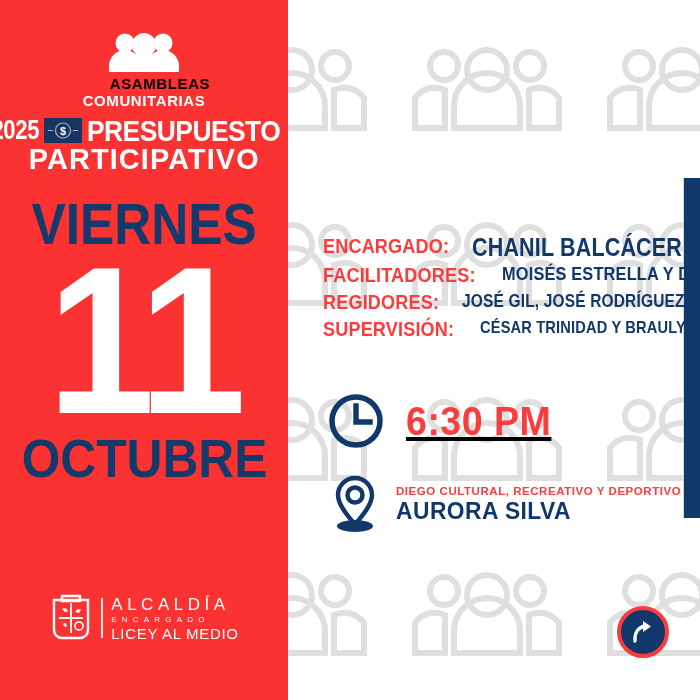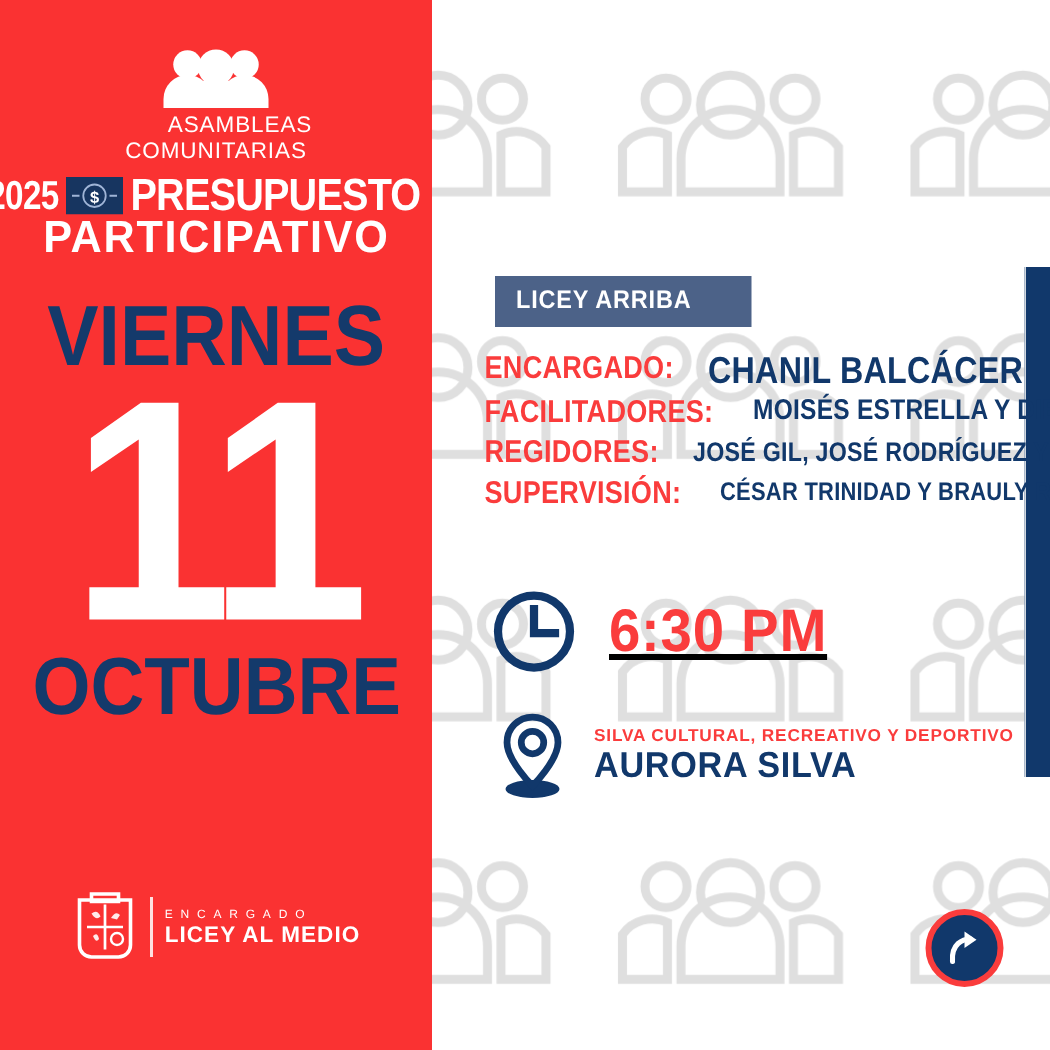--- a/index.html
+++ b/index.html
@@ -31,27 +31,27 @@
     display:flex; flex-direction:column; align-items:center;
   }
 
   .brand-block{
     margin-top:32px;
     width:100%;
     display:flex; flex-direction:column; align-items:center;
   }
   .people-logo{ width:88px; height:40px; display:block; }
   .brand-line1{
-    color:#ffffff; font-weight:400; letter-spacing:0.6px;
+    color:#000000; font-weight:700; letter-spacing:0.6px;
     font-size:15px; line-height:17px; margin-top:3px;
     text-align:center;
     margin-left:32px;
   }
   .brand-line2{
-    color:#ffffff; font-weight:400; letter-spacing:0.6px;
+    color:#ffffff; font-weight:700; letter-spacing:0.6px;
     font-size:15px; line-height:17px;
     text-align:center;
   }
   .budget-row{
     display:flex; align-items:center; justify-content:center;
     gap:5px; margin-top:7px;
   }
   .year{
     color:#ffffff; font-weight:800; font-size:27px; line-height:27px;
     letter-spacing:-0.5px;
@@ -103,21 +103,21 @@
   .city-text{ display:flex; flex-direction:column; }
   .city-l1{
     color:#ffffff; font-weight:400; font-size:17px; line-height:19px;
     letter-spacing:4.5px;
   }
   .city-l2{
     color:#ffffff; font-weight:400; font-size:8px; line-height:11px;
     letter-spacing:5.2px;
   }
   .city-l3{
-    color:#ffffff; font-weight:700; font-size:15px; line-height:17px;
+    color:#ffffff; font-weight:400; font-size:15px; line-height:17px;
     letter-spacing:0.7px;
   }
 
   
   .right-panel{
     position:absolute; left:288px; top:0;
     width:412px; height:700px;
     z-index:2;
   }
   .blue-bar{
@@ -269,33 +269,31 @@
         <path d="M5 6 h34 v30 a8 8 0 0 1 -8 8 h-18 a8 8 0 0 1 -8 -8 z" fill="none" stroke="#ffffff" stroke-width="2.4"></path>
         <path d="M13 2 h18 v5 h-18 z" fill="none" stroke="#ffffff" stroke-width="2.4"></path>
         <path d="M22 9 v30 M10 24 h24" stroke="#ffffff" stroke-width="1.8"></path>
         <path d="M13 15 q4 -3 6 2 q-3 3 -6 -2 z" fill="#ffffff" opacity="0.9"></path>
         <path d="M26 18 q3 -5 6 -2 l-2 3 z" fill="#ffffff" opacity="0.9"></path>
         <circle cx="30" cy="32" r="4" fill="none" stroke="#ffffff" stroke-width="1.6"></circle>
         <path d="M14 30 q3 -3 4 2 q-2 3 -4 -2 z" fill="#ffffff" opacity="0.9"></path>
       </svg>
       <div class="crest-divider"></div>
       <div class="city-text">
+        <div class="city-l1">ALCALDÍA</div>
         <div class="city-l2">ENCARGADO</div>
         <div class="city-l3">LICEY AL MEDIO</div>
       </div>
     </div>
   </div>
 
   <div class="right-panel">
 
     <div class="blue-bar"></div>
 
-    <div class="zone-badge">
-      <span class="zone-badge-text">LICEY ARRIBA</span>
-    </div>
 
     <div class="people-list">
       <div class="people-row r0">
         <span class="role">ENCARGADO:</span>
         <span class="names">CHANIL BALCÁCER</span>
       </div>
       <div class="people-row r1">
         <span class="role">FACILITADORES:</span>
         <span class="names">MOISÉS ESTRELLA Y DIEGO DE ASÍS</span>
       </div>
@@ -317,21 +315,21 @@
       <span class="time-text">6:30 PM</span>
     </div>
 
     <div class="place-row">
       <svg class="pin-icon" viewBox="0 0 50 60">
         <ellipse cx="25" cy="52" rx="18" ry="6" fill="#11386B"></ellipse>
         <path d="M25 4 a17 17 0 0 1 17 17 c0 12 -17 29 -17 29 s-17 -17 -17 -29 a17 17 0 0 1 17 -17 z" fill="none" stroke="#11386B" stroke-width="4.5"></path>
         <circle cx="25" cy="21" r="7.5" fill="none" stroke="#11386B" stroke-width="4.5"></circle>
       </svg>
       <div class="place-text">
-        <span class="place-sub">SILVA CULTURAL, RECREATIVO Y DEPORTIVO</span>
+        <span class="place-sub">DIEGO CULTURAL, RECREATIVO Y DEPORTIVO</span>
         <span class="place-main">AURORA SILVA</span>
       </div>
     </div>
 
     <div class="share-fab">
       <svg viewBox="0 0 28 28">
         <path d="M6 23 C5 11 13 8 18 8" fill="none" stroke="#ffffff" stroke-width="3.4" stroke-linecap="round"></path>
         <path d="M14 3 L22 8.5 L14 14 z" fill="#ffffff"></path>
       </svg>
     </div>

